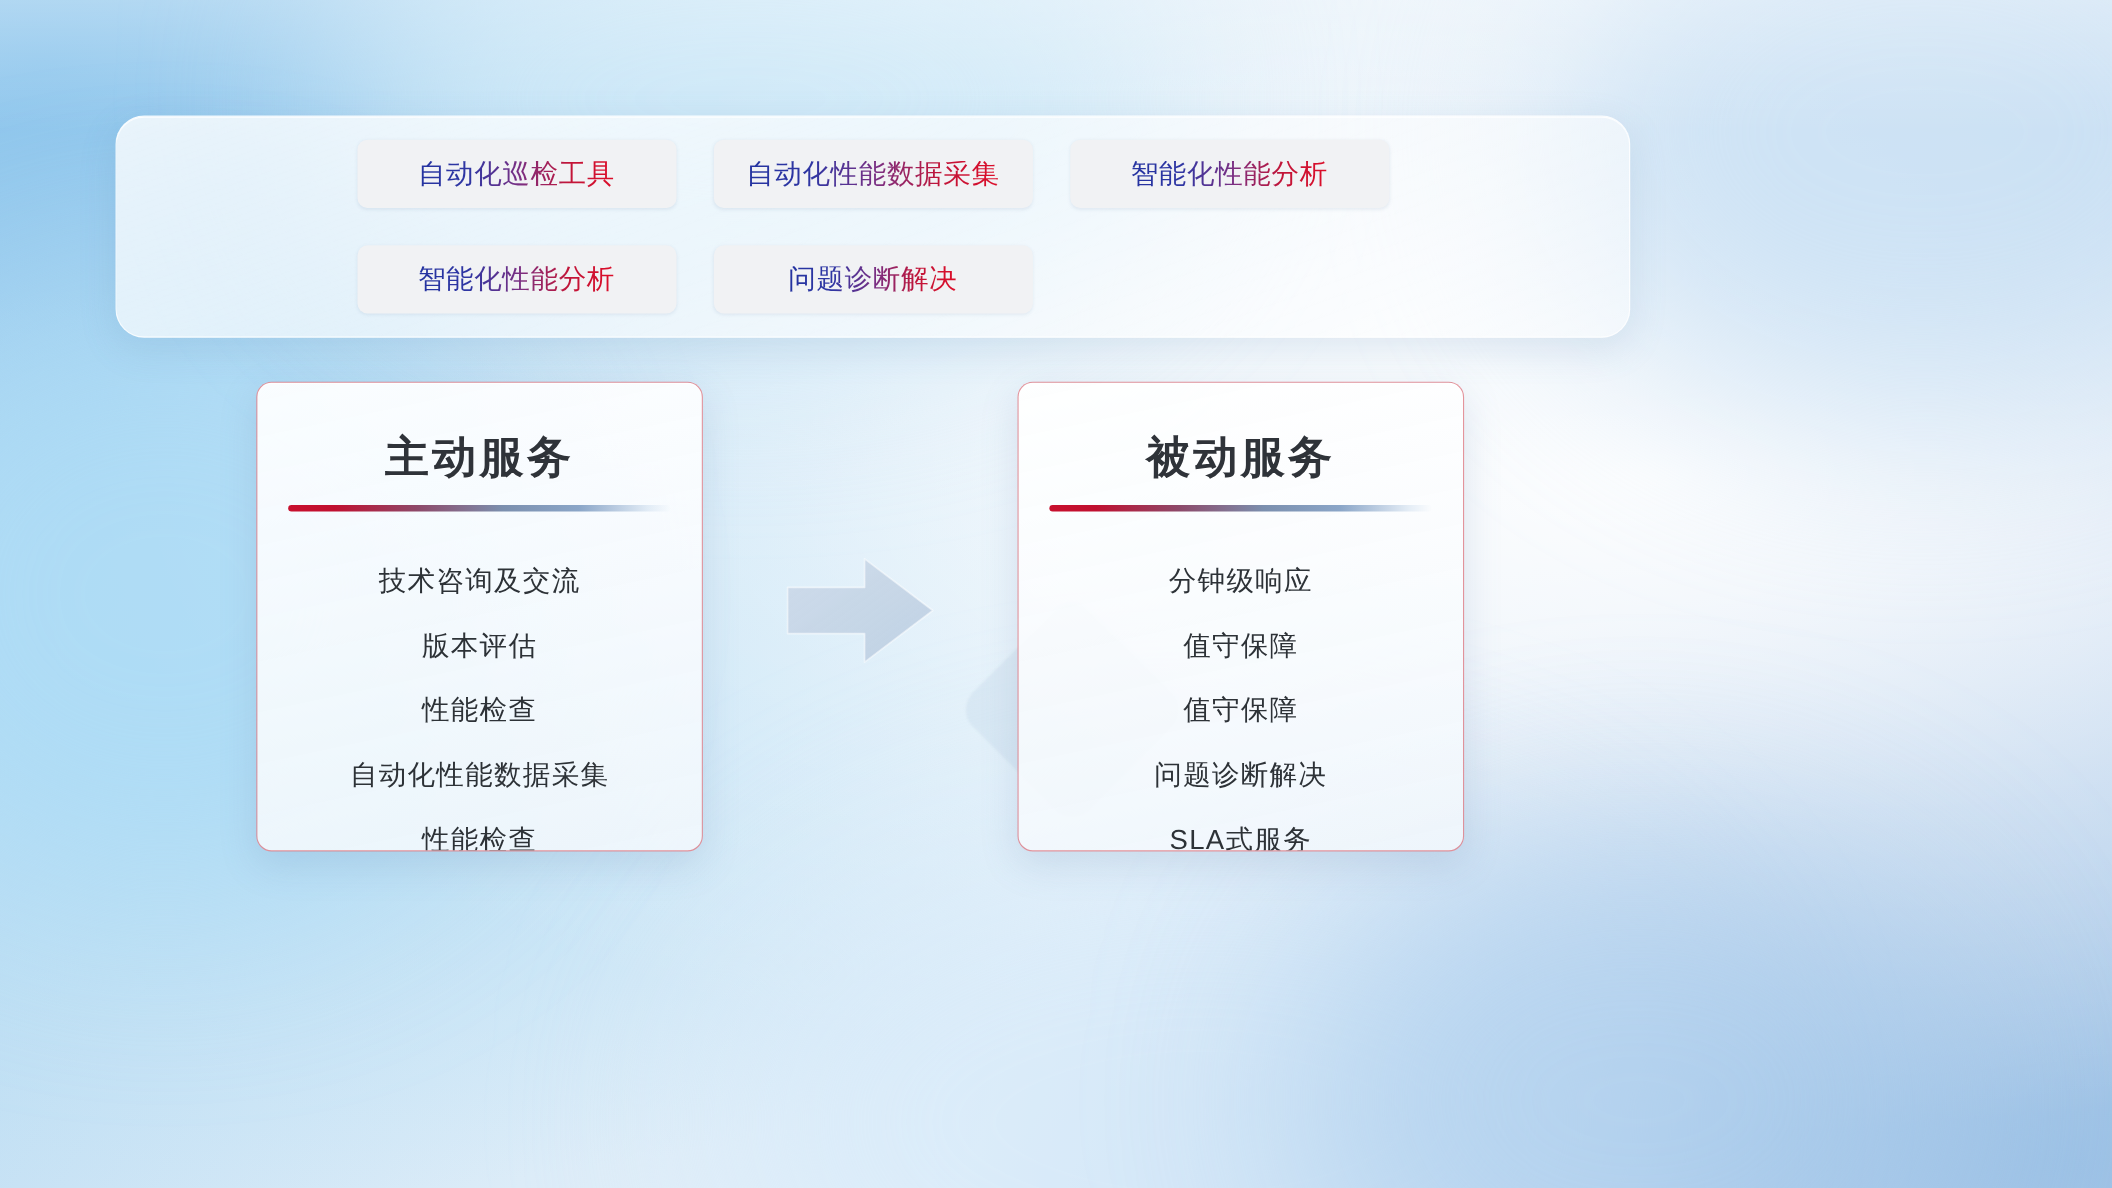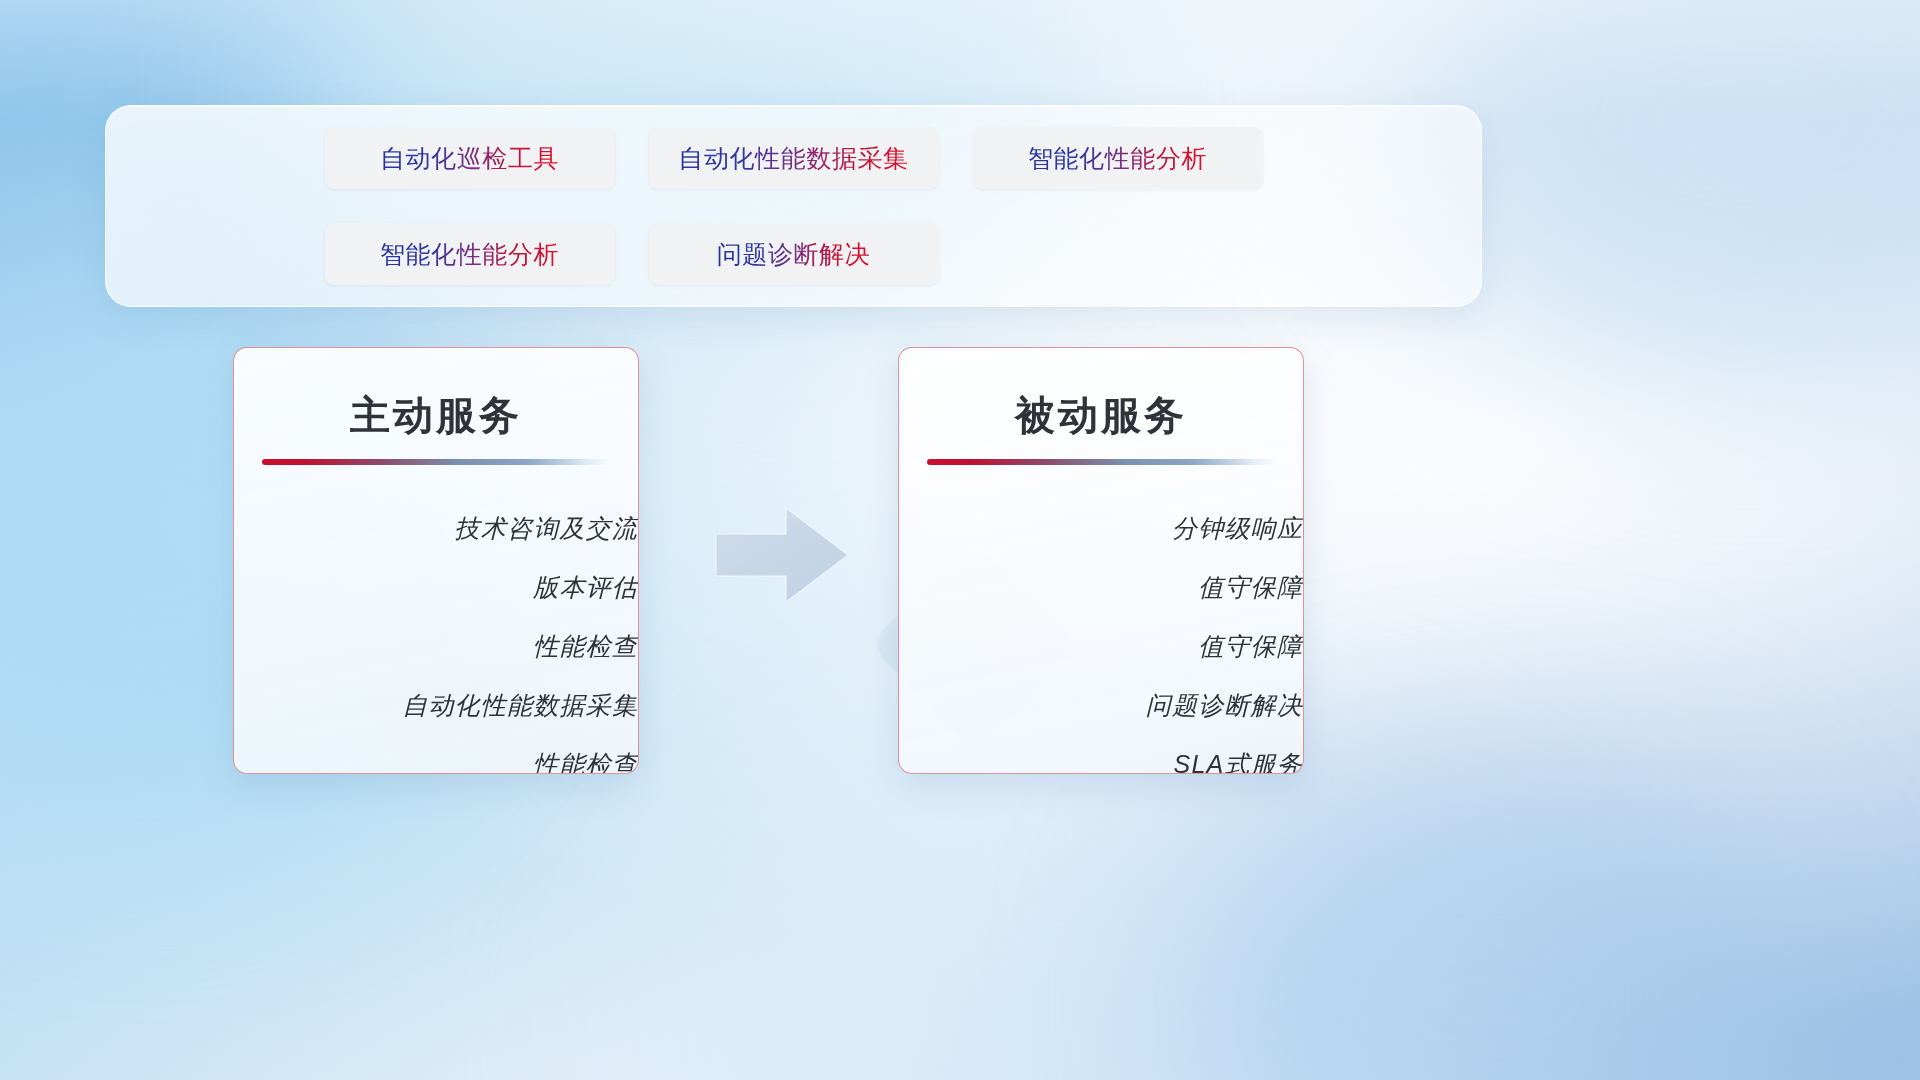--- a/index.html
+++ b/index.html
@@ -73,35 +73,35 @@
   
   .card{
     position:absolute;top:347px;width:404px;height:425px;
     border-radius:14px;
     background:linear-gradient(168deg,rgba(255,255,255,.93) 0%,rgba(250,252,254,.90) 45%,rgba(241,247,252,.88) 100%);
     border:1px solid rgba(205,60,75,.55);
     box-shadow:0 12px 34px rgba(92,130,172,.18), inset 0 1px 0 rgba(255,255,255,.9);
     overflow:hidden;
   }
   #card-active{left:233px;}
-  #card-passive{left:898px;}
+  #card-passive{left:925px;}
   .card-title{
     margin-top:40px;
     text-align:center;
     font-size:40px;font-weight:700;color:#2f3339;letter-spacing:3px;
     text-shadow:0 1px 1px rgba(255,255,255,.75);
   }
   .card-divider{
     margin:16px auto 0;
     width:348px;height:6px;border-radius:3px;
     background:linear-gradient(90deg,#c8102e 0%,#c01030 12%,#8d4a6a 34%,#7b8fae 56%,#8ba6c8 76%,rgba(160,190,221,.25) 94%,rgba(160,190,221,0) 100%);
   }
   .card-list{
     margin:34px 0 0;padding:0;list-style:none;
-    display:flex;flex-direction:column;align-items:flex-end;gap:0;font-style:italic;
+    display:flex;flex-direction:column;align-items:center;gap:0;
   }
   .card-list li{
     height:59px;line-height:59px;
     font-size:25px;color:#2d3237;letter-spacing:1.2px;white-space:nowrap;
   }
 
   
   #flow-arrow{
     position:absolute;left:712px;top:500px;width:140px;height:110px;
     opacity:.95;

